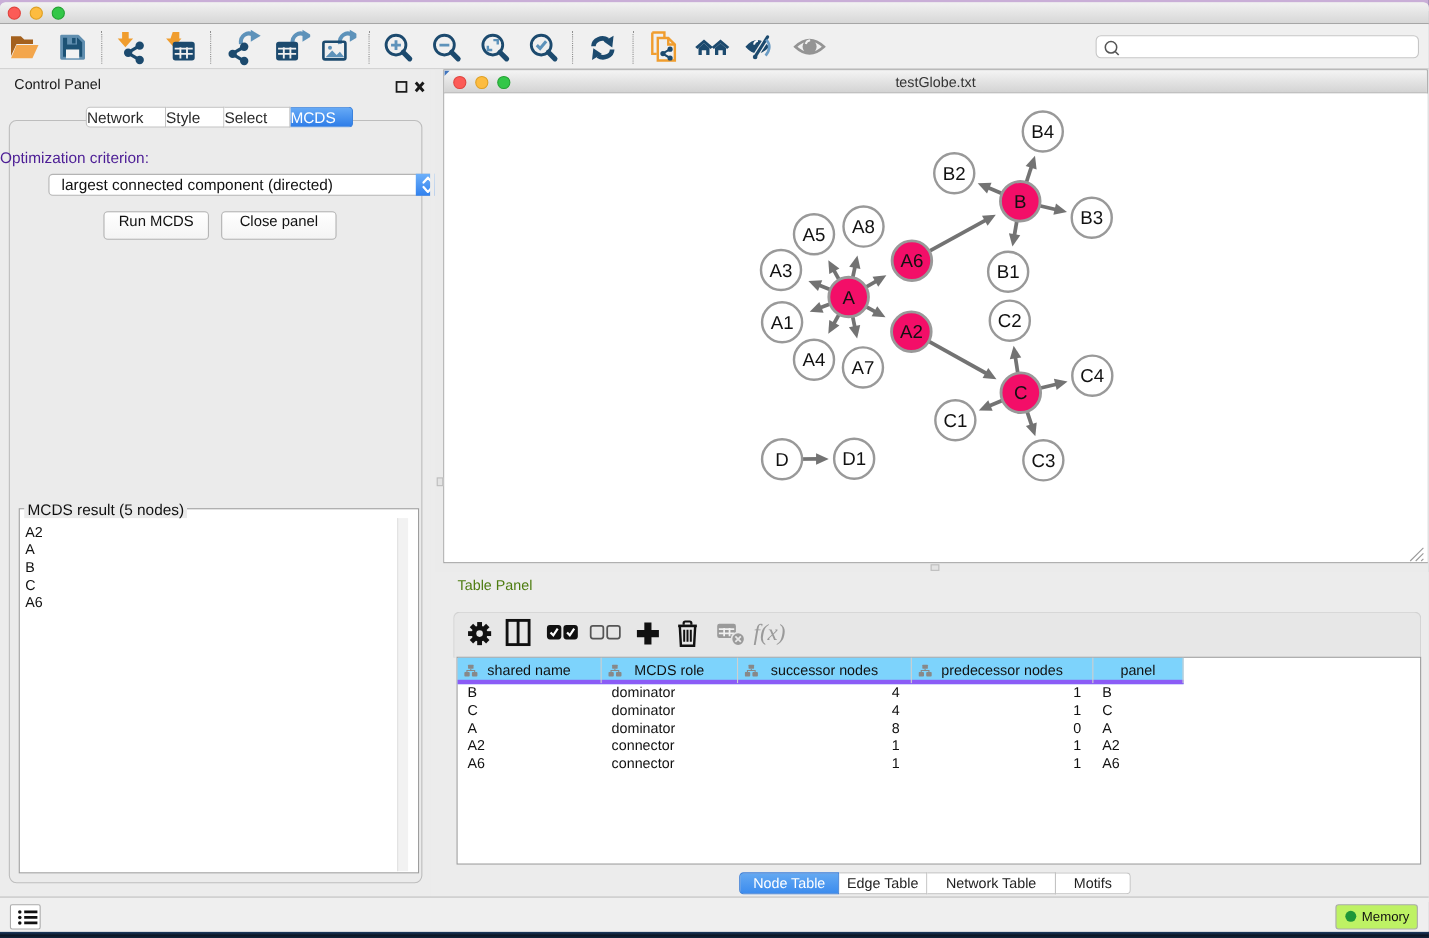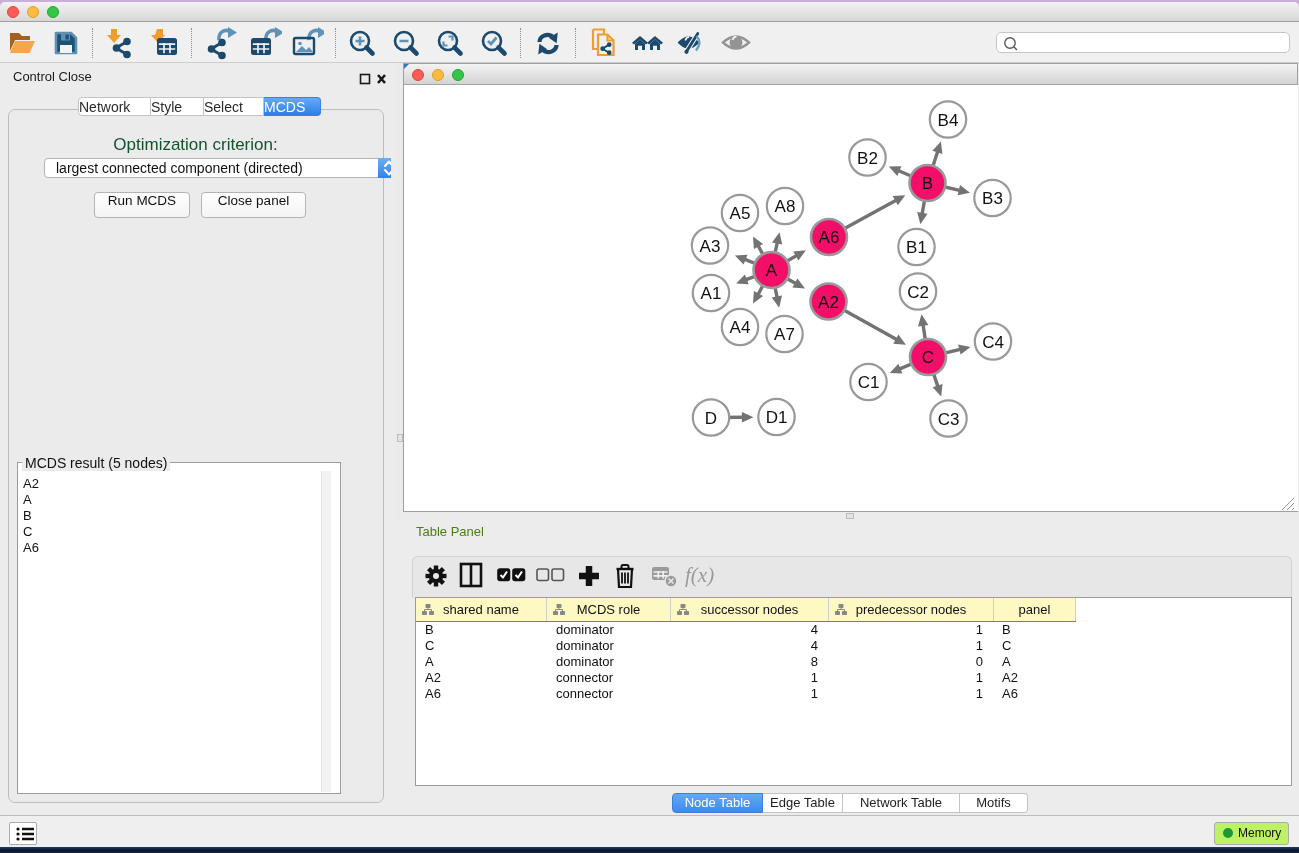--- a/index.html
+++ b/index.html
@@ -14,43 +14,43 @@
 #toolbar{position:absolute;left:0;top:20px;width:1299px;height:41px;background:#f0f0f0;border-bottom:1px solid #cdcdcd}
 .sep{position:absolute;top:6px;height:30px;width:1px;border-left:1px dotted #8f8f8f}
 .ticon{position:absolute;top:0}
 #search{position:absolute;left:996px;top:10px;width:294px;height:21px;background:#fff;border:1px solid #c6c6c6;border-radius:5px}
 #cpanel{position:absolute;left:0;top:61px;width:391px;height:757px;background:#ececec}
 #cpanel .hdr{position:absolute;left:13px;top:6px;font-size:13px;color:#1a1a1a}
 #cpTabs{position:absolute;left:78px;top:34px;height:19px;z-index:3}
 .tab{position:absolute;top:0;height:19px;background:#fff;border:1px solid #c3c3c3;font-size:14px;color:#2a2a2a;line-height:18px}
 .tab.sel{background:linear-gradient(#66aaf6,#2e7de8);color:#fff;border-color:#3b82dd}
 #cpBody{position:absolute;left:8px;top:46px;width:376px;height:694px;border:1px solid #bdbdbd;border-radius:7px;background:#ebebeb}
-#optlab{position:absolute;left:0;width:100%;top:72px;text-align:center;font-size:17px;color:#14532d}
+#optlab{position:absolute;left:0;width:100%;top:72px;text-align:left;font-size:14px;color:#4c1d95}
 #combo{position:absolute;left:44px;top:95px;width:356px;height:20px;background:#fff;border:1px solid #b4b4b4;border-radius:4px}
 #combo .ct{position:absolute;left:11px;top:1px;font-size:14px;color:#111}
 #combo .step{position:absolute;right:-1px;top:-1px;width:22px;height:20px;border-radius:0 4px 4px 0;background:linear-gradient(#6db0fa,#3181ee)}
 .btn{position:absolute;height:26px;background:linear-gradient(#ffffff,#f4f4f4);border:1px solid #b4b4b4;border-radius:4px;font-size:13.5px;color:#111;text-align:center;line-height:16px}
-#grp{position:absolute;left:17px;top:399px;width:324px;height:332px;border:1px solid #9d9d9d;background:#fff}
+#grp{position:absolute;left:17px;top:399px;width:364px;height:332px;border:1px solid #9d9d9d;background:#fff}
 #grp .leg{position:absolute;left:4px;top:-8px;background:#ebebeb;padding:0 3px;font-size:14px;color:#111}
 #grp .items{position:absolute;left:5px;top:13px;font-size:13px;color:#111;line-height:16px}
 #grp .sbar{position:absolute;right:9px;top:8px;width:10px;height:321px;background:#f2f2f2;border-left:1px solid #e2e2e2}
 #statusbar{position:absolute;left:0;top:813px;width:1299px;height:32px;background:#efefef;border-top:1px solid #bdbdbd}
 #listbtn{position:absolute;left:9px;top:6px;width:28px;height:23px;background:#fff;border:1px solid #ababab;border-radius:2px}
 #membtn{position:absolute;left:1214px;top:6px;width:75px;height:23px;background:#bef264;border:1px solid #ababab;border-radius:3px;font-size:12px;color:#111;line-height:20px}
 #desk{position:absolute;left:395px;top:61px;width:904px;height:757px;background:#ebebeb}
 #vdiv{position:absolute;left:391px;top:61px;width:4px;height:757px;background:#ececec}
 #netframe{position:absolute;left:403px;top:61px;width:895px;height:449px;background:#fff;border:1px solid #9f9f9f}
 #nettb{position:absolute;left:0;top:0;width:100%;height:21px;background:linear-gradient(#f4f4f4,#d3d3d3);border-bottom:1px solid #a5a5a5}
 #nettb .tt{position:absolute;left:0;right:0;top:3px;text-align:center;font-size:13px;color:#333}
 #netcanvas{position:absolute;left:0;top:21px;width:894px;height:426px;background:#fff}
 #tpanel{position:absolute;left:395px;top:518px;width:904px;height:298px;background:#ececec}
 #tpanel .hdr{position:absolute;left:21px;top:3.5px;font-size:13px;color:#4d7c0f}
 #ttool{position:absolute;left:17px;top:36px;width:880px;height:42px;background:#e7e7e7;border:1px solid #d2d2d2;border-bottom:0;border-radius:6px 6px 0 0}
 #ttable{position:absolute;left:20px;top:77px;width:877px;height:189px;background:#fff;border:1px solid #9b9b9b}
-#thead{position:absolute;left:0;top:0;width:660px;height:24px;background:#fef9c3;border-bottom:1px solid #8b5cf6}
+#thead{position:absolute;left:0;top:0;width:660px;height:24px;background:#7dd3fc;border-bottom:4px solid #8b5cf6}
 .hcell{position:absolute;top:0;height:23px;border-right:1px solid #cfcfcf;font-size:13px;color:#111;text-align:center;line-height:23px}
 .trow{position:absolute;font-size:13px;color:#111;height:16px;line-height:16px}
 #btabs{position:absolute;left:277px;top:273px;height:20px}
 .btab{position:absolute;top:0;height:20px;background:#fff;border:1px solid #c3c3c3;font-size:13px;color:#222;text-align:center;line-height:18px}
 .btab.sel{background:linear-gradient(#64a9f2,#3c8cee);color:#fff;border-color:#3c7fd8}
 </style></head>
 <body>
 <div id="topstrip"></div>
 <div id="botstrip"></div>
 <div id="win">
@@ -183,21 +183,21 @@
     <div class="sep" style="left:520px"></div>
     <div class="sep" style="left:575px"></div>
     <div id="search">
         <svg style="position:absolute;left:5px;top:2px" width="20" height="19">
           <circle cx="8" cy="8" r="5.2" fill="none" stroke="#555" stroke-width="1.4"></circle>
           <path d="M11.8,11.8 L15,15" stroke="#555" stroke-width="1.4"></path>
         </svg>
       </div>
   </div>
   <div id="cpanel">
-    <div class="hdr">Control Close</div>
+    <div class="hdr">Control Panel</div>
     <svg class="abs" style="left:359px;top:9px" width="32" height="14">
         <rect x="1.5" y="2.5" width="9" height="9" fill="none" stroke="#1a1a1a" stroke-width="1.6"></rect>
         <path d="M19 3 L26 11 M26 3 L19 11" stroke="#1a1a1a" stroke-width="2.6"></path>
       </svg>
     <div id="cpTabs">
       <div class="tab" style="left:0;width:73px;border-radius:4px 0 0 4px">Network</div>
       <div class="tab" style="left:73px;width:53px;border-left:0">Style</div>
       <div class="tab" style="left:126px;width:60px;border-left:0">Select</div>
       <div class="tab sel" style="left:186px;width:57px;border-left:0;border-radius:0 4px 4px 0">MCDS</div>
     </div>
@@ -221,20 +221,21 @@
   <div id="vdiv"></div>
   <div id="desk"></div>
   <div id="netframe">
     <svg class="abs" style="left:0;top:0;z-index:5" width="5" height="5">
         <path d="M0,0 L5,0 L0,5 Z" fill="#3f74bd"></path>
       </svg>
       <div id="nettb">
       <div class="tl" style="left:8px;top:5px;background:#fc5b57;border:1px solid #e0443e"></div>
       <div class="tl" style="left:28px;top:5px;background:#fdbc40;border:1px solid #dfa023"></div>
       <div class="tl" style="left:48px;top:5px;background:#33c748;border:1px solid #24a334"></div>
+      <div class="tt">testGlobe.txt</div>
     </div>
     <div id="netcanvas">
 <svg width="893" height="426" style="position:absolute;left:0;top:0">
 <line x1="367.5" y1="185.0" x2="353.6" y2="159.8" stroke="#737373" stroke-width="3.4"></line>
 <line x1="367.5" y1="185.0" x2="373.5" y2="156.5" stroke="#737373" stroke-width="3.4"></line>
 <line x1="367.5" y1="185.0" x2="393.5" y2="170.1" stroke="#737373" stroke-width="3.4"></line>
 <line x1="367.5" y1="185.0" x2="339.7" y2="173.9" stroke="#737373" stroke-width="3.4"></line>
 <line x1="367.5" y1="185.0" x2="340.9" y2="195.1" stroke="#737373" stroke-width="3.4"></line>
 <line x1="367.5" y1="185.0" x2="353.6" y2="210.2" stroke="#737373" stroke-width="3.4"></line>
 <line x1="367.5" y1="185.0" x2="373.3" y2="213.4" stroke="#737373" stroke-width="3.4"></line>

